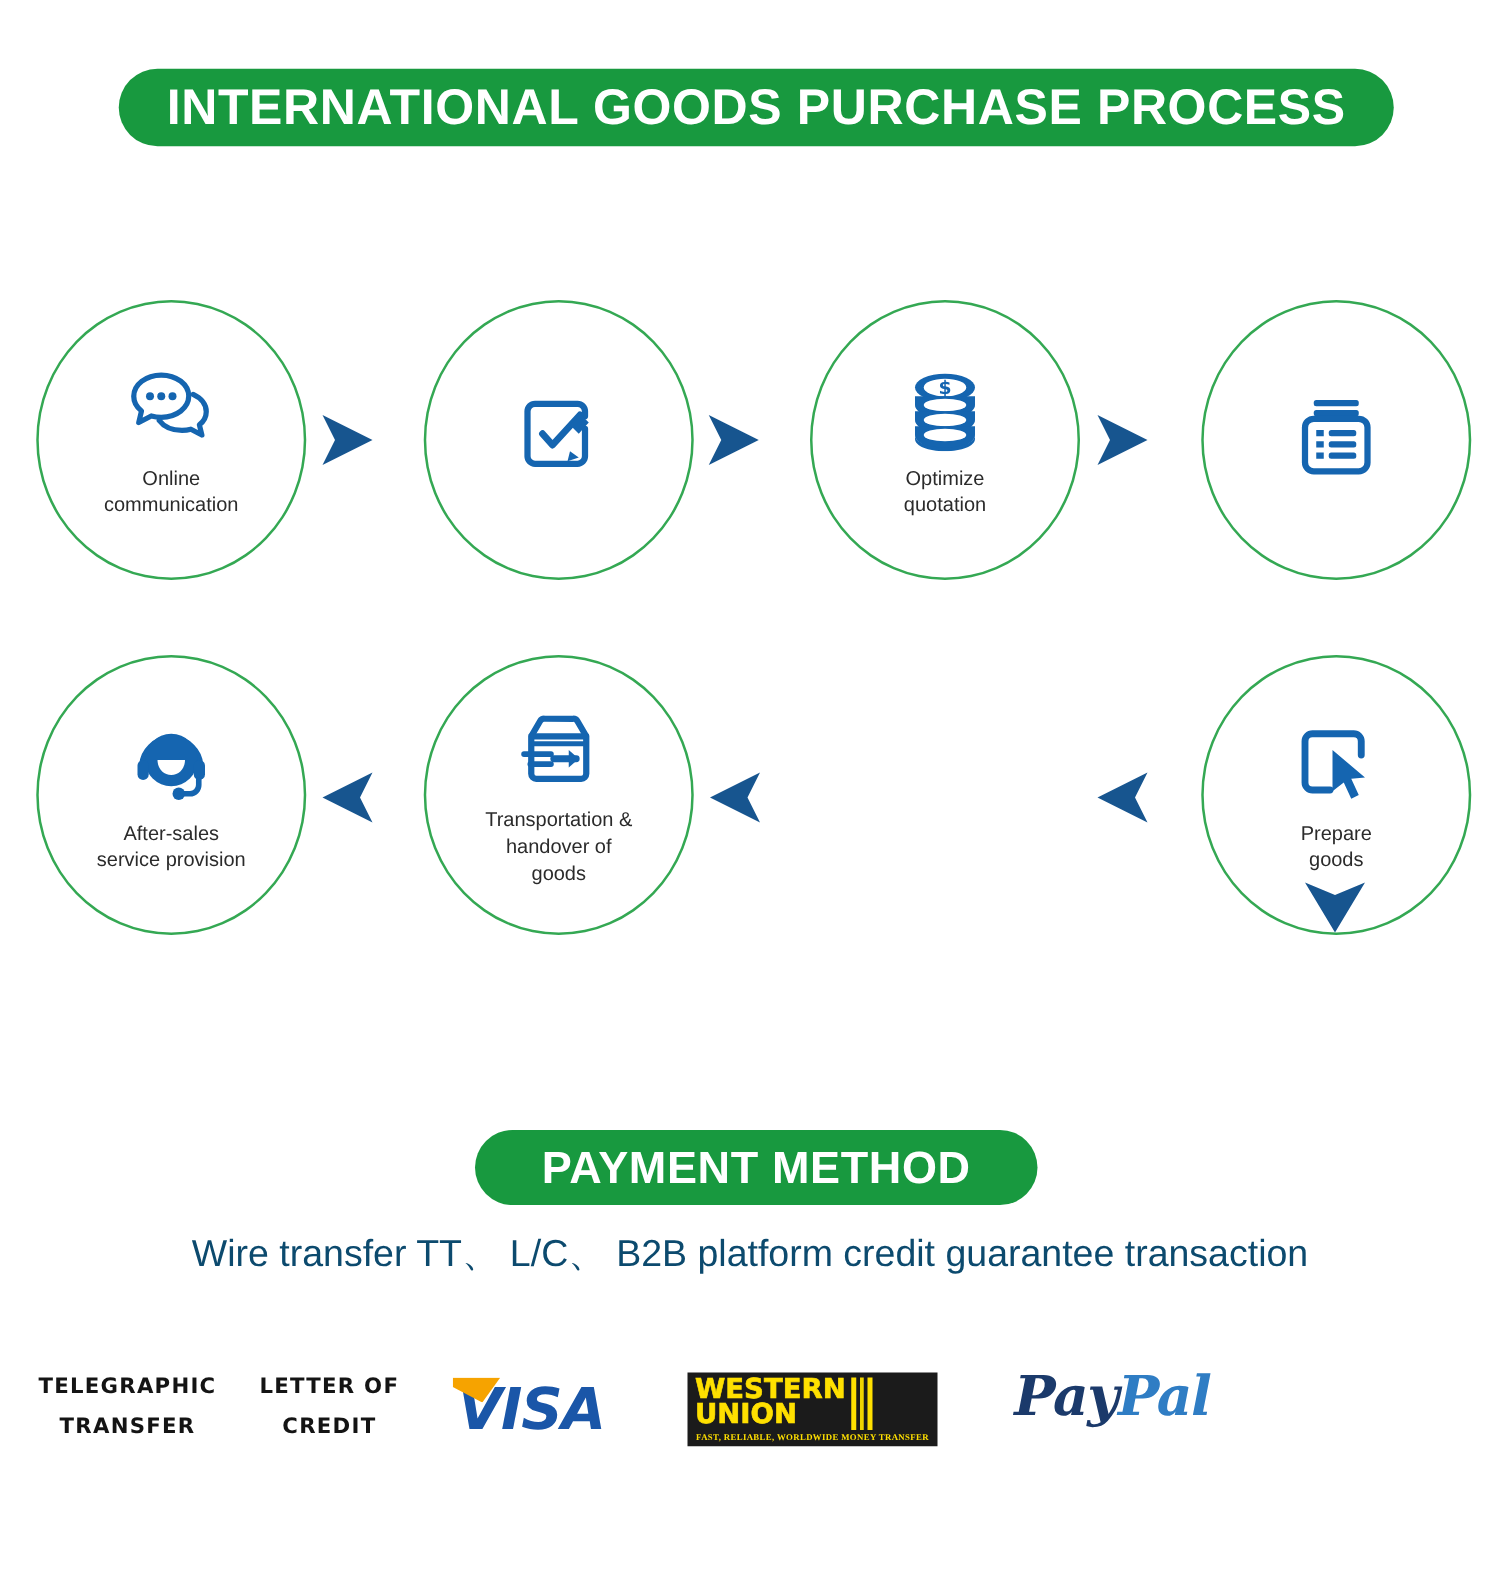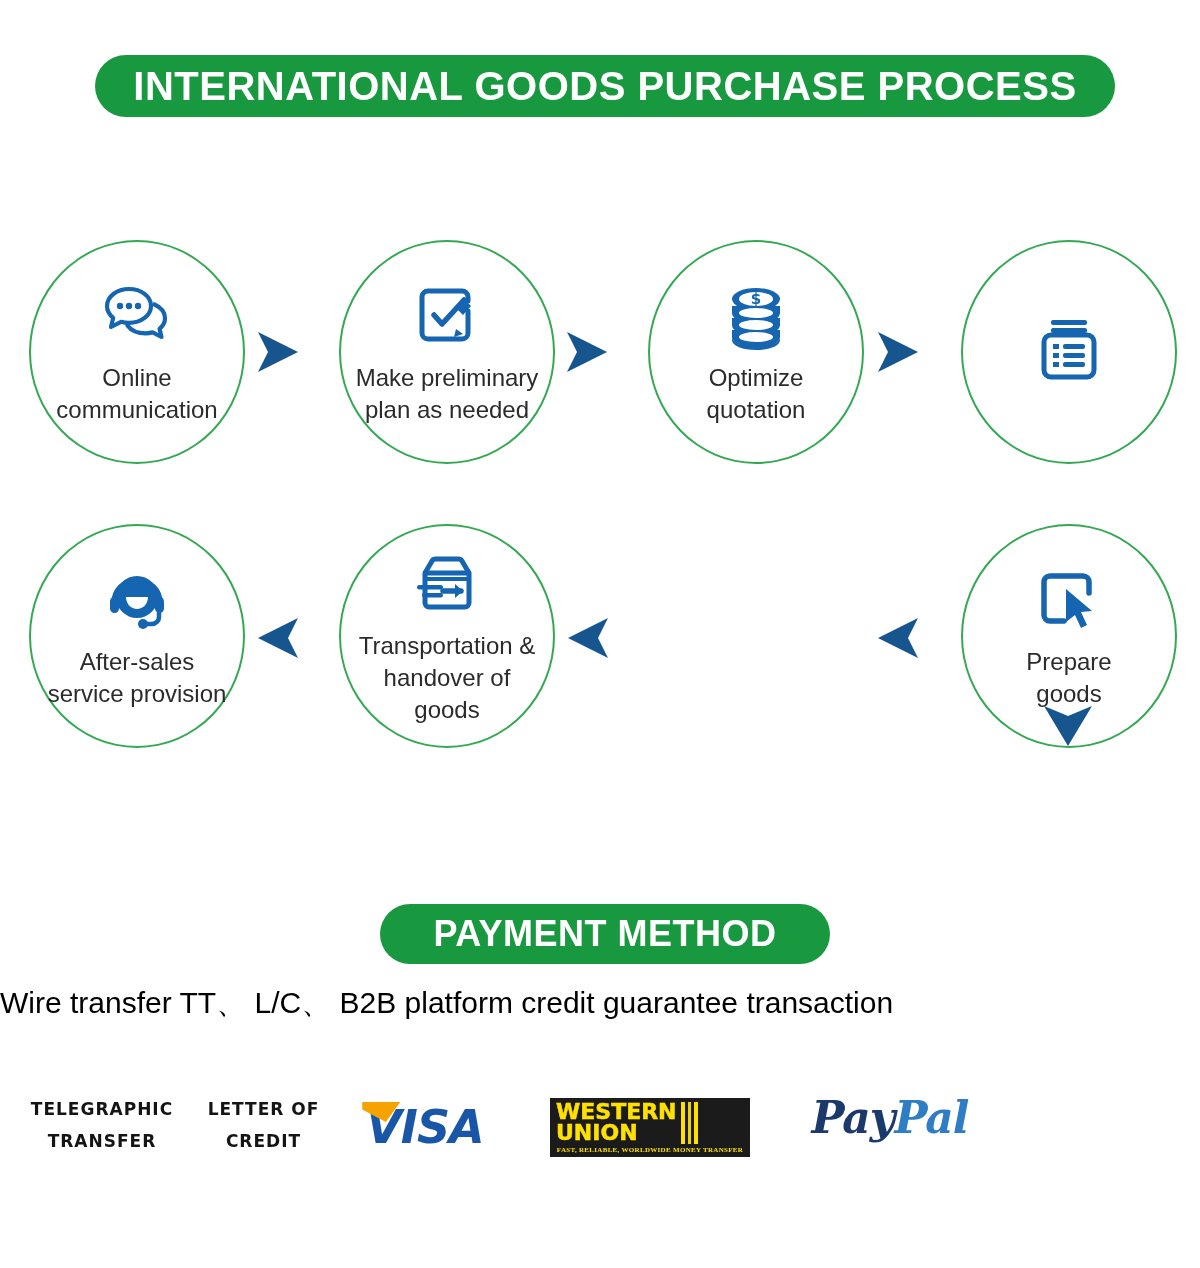--- a/index.html
+++ b/index.html
@@ -19,21 +19,21 @@
 
   
   .flow{position:absolute;left:0;top:228px;width:1200px;height:540px;}
   .node{
     position:absolute;width:216px;height:224px;border-radius:50%;
     border:2px solid #34a853;box-sizing:border-box;background:#fff;
     display:flex;flex-direction:column;align-items:center;justify-content:center;
   }
   .node .icon{height:78px;display:flex;align-items:center;justify-content:center;margin-bottom:6px;}
   .node .label{
-    font-size:24px;color:#2b2b2b;line-height:1.32;text-align:center;
+    font-size:16px;color:#2b2b2b;line-height:1.32;text-align:center;
     width:200px;font-weight:400;
   }
   
   .n1{left:29px;top:12px}
   .n2{left:339px;top:12px}
   .n3{left:648px;top:12px}
   .n4{left:961px;top:12px}
   
   .n5{left:961px;top:296px}
   .n6{left:648px;top:296px}
@@ -43,22 +43,22 @@
   
   .arrow{position:absolute;}
   .a-r1{top:100px}
   .ar1{left:252px}.ar2{left:561px}.ar3{left:872px}
   .a-r2{top:386px}
   .al1{left:252px}.al2{left:562px}.al3{left:872px}
   .a-down{left:1040px;top:472px}
 
   
   #payment-text{
-    position:absolute;left:0;top:983px;width:1200px;
-    font-size:30px;color:#000000;
+    position:absolute;left:0;top:983px;width:1200px;text-align:center;
+    font-size:30px;color:#0c4a6e;
   }
 
   
   .logos{position:absolute;left:0;top:1085px;width:1097px;height:100px;}
   .logo{position:absolute;display:flex;flex-direction:column;align-items:center;justify-content:center;}
   .word-logo{
     font-family:"DejaVu Sans",sans-serif;font-weight:bold;color:#141414;
     font-size:17px;letter-spacing:1px;line-height:1.9;text-align:center;
   }
   #logo-tt{left:22px;top:8px;width:160px}
@@ -74,21 +74,21 @@
     font-family:"DejaVu Sans",sans-serif;font-style:italic;font-weight:bold;
     font-size:46px;color:#1a56a8;letter-spacing:-1px;
   }
   .visa-swoosh{
     position:absolute;left:-4px;top:2px;width:38px;height:20px;
     background:#f6a300;
     clip-path:polygon(0 0,100% 0,62% 100%,0 38%);
   }
   
   .wu-box{background:#1b1b1b;padding:4px 6px 3px 6px;width:100%;box-sizing:border-box;}
-  .wu-line{display:flex;align-items:flex-end;}
+  .wu-line{display:flex;align-items:flex-start;}
   .wu-word{
     color:#ffe000;font-family:"DejaVu Sans",sans-serif;font-weight:bold;
     font-size:22px;letter-spacing:0px;line-height:.95;flex:1;
     -webkit-text-stroke:0.5px #ffe000;
   }
   .wu-bars{display:flex;gap:3px;margin-left:4px;}
   .wu-bars span{display:block;width:4px;height:42px;background:#ffe000;}
   .wu-bars span.thin{width:3px;background:#f0d400;}
   .wu-tag{
     color:#ffe000;font-family:Liberation Serif, serif;font-weight:bold;
@@ -136,21 +136,20 @@
 
   <div class="node n2">
     <div class="icon">
       <svg width="62" height="64" viewBox="0 0 62 64">
         <path d="M52 26v22a6 6 0 0 1-6 6H12a6 6 0 0 1-6-6V12a6 6 0 0 1 6-6h34a6 6 0 0 1 6 6v4" fill="none" stroke="#1565b0" stroke-width="5" stroke-linecap="round" stroke-linejoin="round"></path>
         <path d="M18 30l8 9 22-24" fill="none" stroke="#1565b0" stroke-width="5.5" stroke-linecap="round" stroke-linejoin="round"></path>
         <path d="M56 10l-8 9 7 7 8-9z" fill="#1565b0" transform="translate(-8,4)"></path>
         <path d="M40 44l-2 8 9-3z" fill="#1565b0"></path>
       </svg>
     </div>
-    <div class="label">Make preliminary<br>plan as needed</div>
   </div>
 
   <div class="node n3">
     <div class="icon">
       <svg width="62" height="66" viewBox="0 0 62 66">
         <ellipse cx="31" cy="15" rx="24" ry="11" fill="#1565b0"></ellipse>
         <ellipse cx="31" cy="15" rx="17" ry="7" fill="#ffffff"></ellipse>
         <text x="31" y="20" text-anchor="middle" font-family="DejaVu Sans, sans-serif" font-size="15" font-weight="bold" fill="#1565b0">$</text>
         <path d="M7 22v7c0 6 10.7 11 24 11s24-5 24-11v-7" fill="#1565b0"></path>
         <ellipse cx="31" cy="29" rx="17" ry="5" fill="#ffffff"></ellipse>

